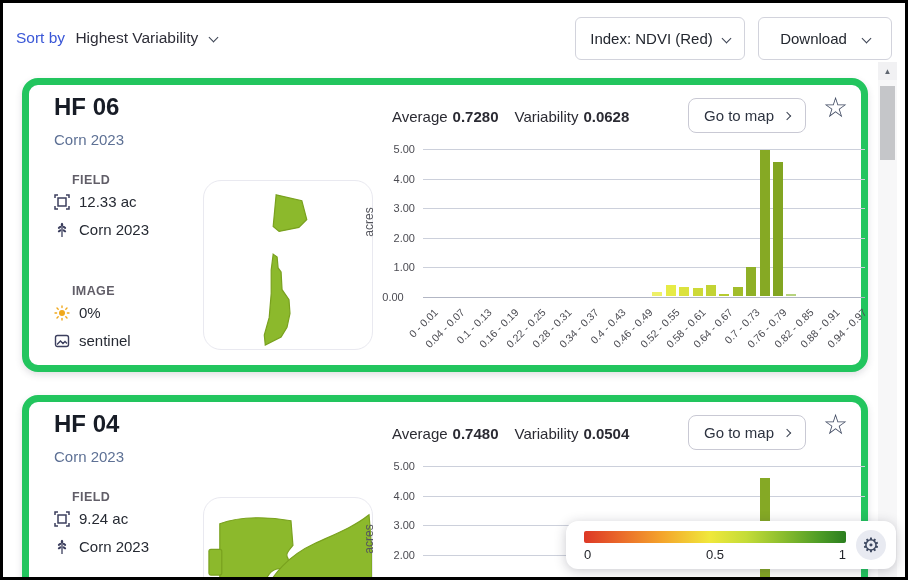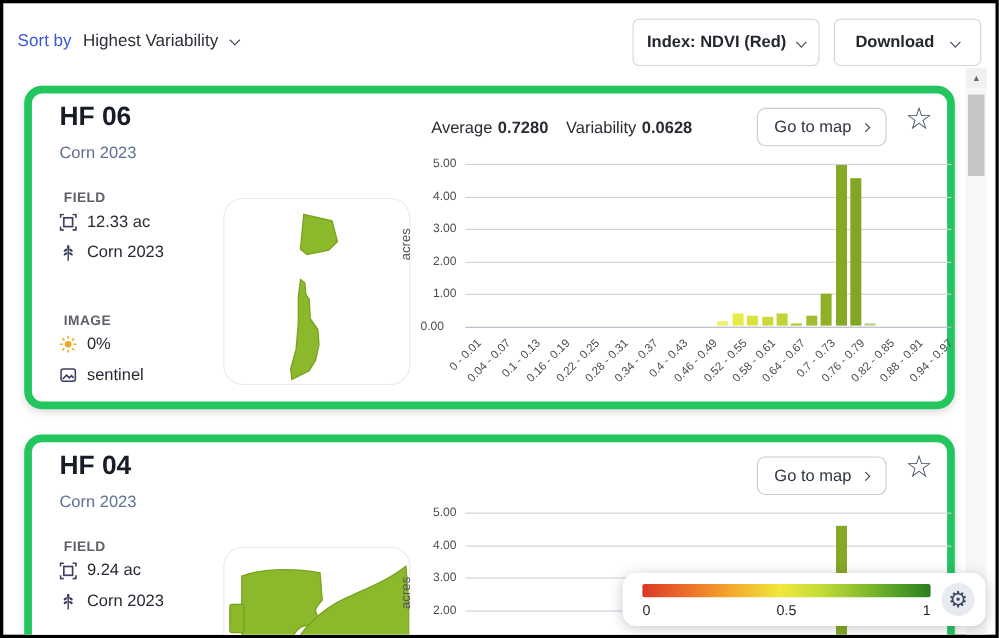--- a/index.html
+++ b/index.html
@@ -8,32 +8,32 @@
             background:#fff; overflow:hidden; }
   
   .sortbar { position:absolute; left:13px; top:26px; font-size:15.5px; white-space:nowrap; }
   .sort-label { color:#3a57d7; }
   .sort-value { color:#2e2e38; margin-left:6px; cursor:pointer;margin-top:26px; }
   .chev { display:inline-block; width:7px; height:7px; border-right:1.8px solid #3b4252;
           border-bottom:1.8px solid #3b4252; transform:rotate(45deg); margin-left:7px;
           vertical-align:2px; }
   .tb-btn { position:absolute; top:14px; height:43px; background:#fff; border:1px solid #d2d3dc;
             border-radius:6px; font-family:inherit; font-size:15px; color:#23272f;
-            display:flex; align-items:center; justify-content:center; gap:10px; cursor:pointer;font-weight:bold; }
+            display:flex; align-items:center; justify-content:center; gap:10px; cursor:pointer; }
   .btn-index { left:572px; width:170px; }
   .btn-download { left:755px; width:134px; gap:16px; }
   
   .card { position:absolute; left:19px; width:846px; height:294px; background:#fff;
           border:7px solid #22c55e; border-radius:16px;
           box-shadow:0 3px 7px rgba(60,60,80,.16); }
   .card1 { top:75px; }
   .card2 { top:392px; }
   .card-title { position:absolute; left:25px; top:8px; font-size:24px; font-weight:700; color:#171c26; }
   .card-sub { position:absolute; left:25px; top:46px; font-size:15px; color:#5e7195; }
-  .sec-label { position:absolute; left:29px; font-size:12.5px; font-weight:700;
+  .sec-label { position:absolute; left:43px; font-size:12.5px; font-weight:700;
                color:#615e68; letter-spacing:.4px; }
   .meta-row { position:absolute; left:25px; display:flex; align-items:center; gap:9px;
               font-size:15px; color:#262a33; }
   .thumb { position:absolute; left:174px; top:95px; width:170px; height:170px;
            border:1px solid #e9e9f0; border-radius:18px; background:#fff; }
   .metrics { position:absolute; left:363px; top:23px; font-size:15px; color:#2b2b33; white-space:nowrap; }
   .metrics b { font-weight:700; margin-left:5px;text-align:right; }
   .metrics .var-label { margin-left:16px; }
   .map-btn { position:absolute; left:659px; top:13px; width:118px; height:35px; background:#fff;
              border:1px solid #c9c9d4; border-radius:8px; font-family:inherit; font-size:15px;
@@ -244,20 +244,23 @@
     <div class="thumb">
       <svg width="168" height="168" viewBox="0 0 170 170">
         <g stroke-width="1.2" fill="#8cb92c" stroke="#79a11e">
           <path d="M16 26 C40 17 72 20 88 23 L90 48 C85 54 82 57 85 61 L88 76 C78 68 68 71 63 82 L61 100 L16 100 Z"></path>
           <path d="M61 100 C66 78 88 57 112 46 C134 36 152 29 167 17 L170 55 L170 100 Z"></path>
           <rect x="5" y="52" width="13" height="26" rx="2"></rect>
         </g>
       </svg>
     </div>
 
+    <div class="metrics">
+      <span>Average</span><b>0.7480</b><span class="var-label">Variability</span><b>0.0504</b>
+    </div>
     <button class="map-btn">
       <span>Go to map</span>
       <span class="arrow-right"></span>
     </button>
     <span class="star">☆</span>
 
     <div class="plot">
         <div class="grid-line" style="top: 0px;"></div>
         <span class="ytick" style="top: -6px;">5.00</span>
         <div class="grid-line" style="top: 29.6px;"></div>

